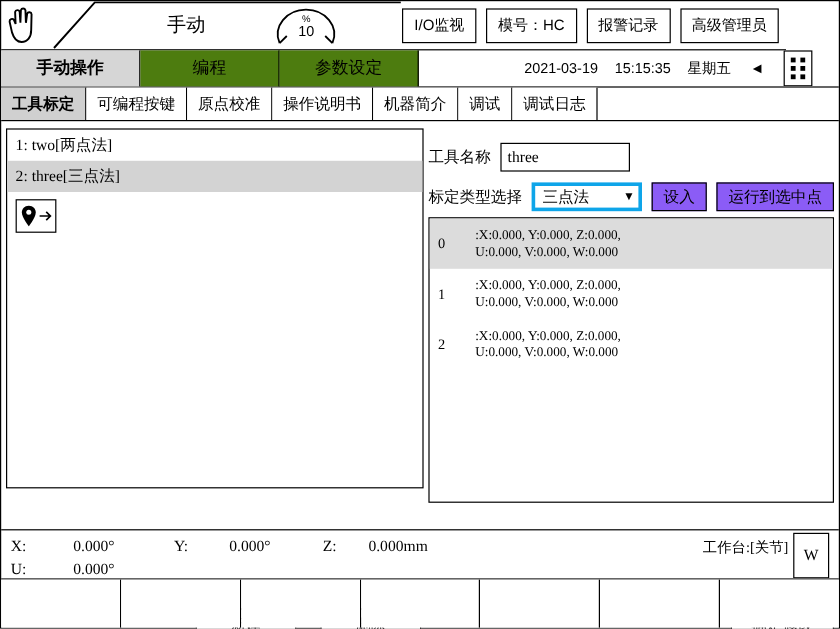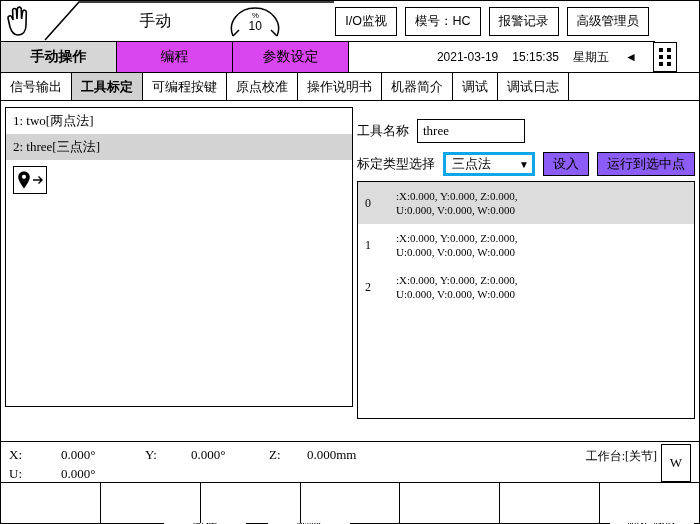--- a/index.html
+++ b/index.html
@@ -64,21 +64,21 @@
 
   
   .maintabs {
     position: absolute; left: 0; top: 41px; width: 698px; height: 31px;
     border-bottom: 1px solid #000;
     display: flex; align-items: stretch;
   }
   .mtab {
     width: 116px; border-right: 1px solid #000;
     display: flex; align-items: center; justify-content: center;
-    font-size: 14px; color: #000; background: #d946ef;
+    font-size: 14px; color: #000; background: #4d7c0f;
   }
   .mtab.active { background: #d6d6d6; font-weight: bold; }
   .datetime {
     margin-left: auto; display: flex; align-items: center; gap: 14px;
     font-size: 12px; color: #000; padding-right: 22px;
   }
   .arrow-box {
     width: 16px; height: 31px; display: flex; align-items: center; justify-content: center;
     font-size: 12px;
   }
@@ -267,21 +267,20 @@
           <rect x="2" y="9" width="4" height="4" fill="#000"></rect>
           <rect x="10" y="9" width="4" height="4" fill="#000"></rect>
           <rect x="2" y="16" width="4" height="4" fill="#000"></rect>
           <rect x="10" y="16" width="4" height="4" fill="#000"></rect>
         </svg>
       </span>
     </div>
   </div>
 
   <div class="subtabs">
-    <div class="stab">信号输出</div>
     <div class="stab active">工具标定</div>
     <div class="stab">可编程按键</div>
     <div class="stab">原点校准</div>
     <div class="stab">操作说明书</div>
     <div class="stab">机器简介</div>
     <div class="stab">调试</div>
     <div class="stab">调试日志</div>
   </div>
 
   <div class="content">

